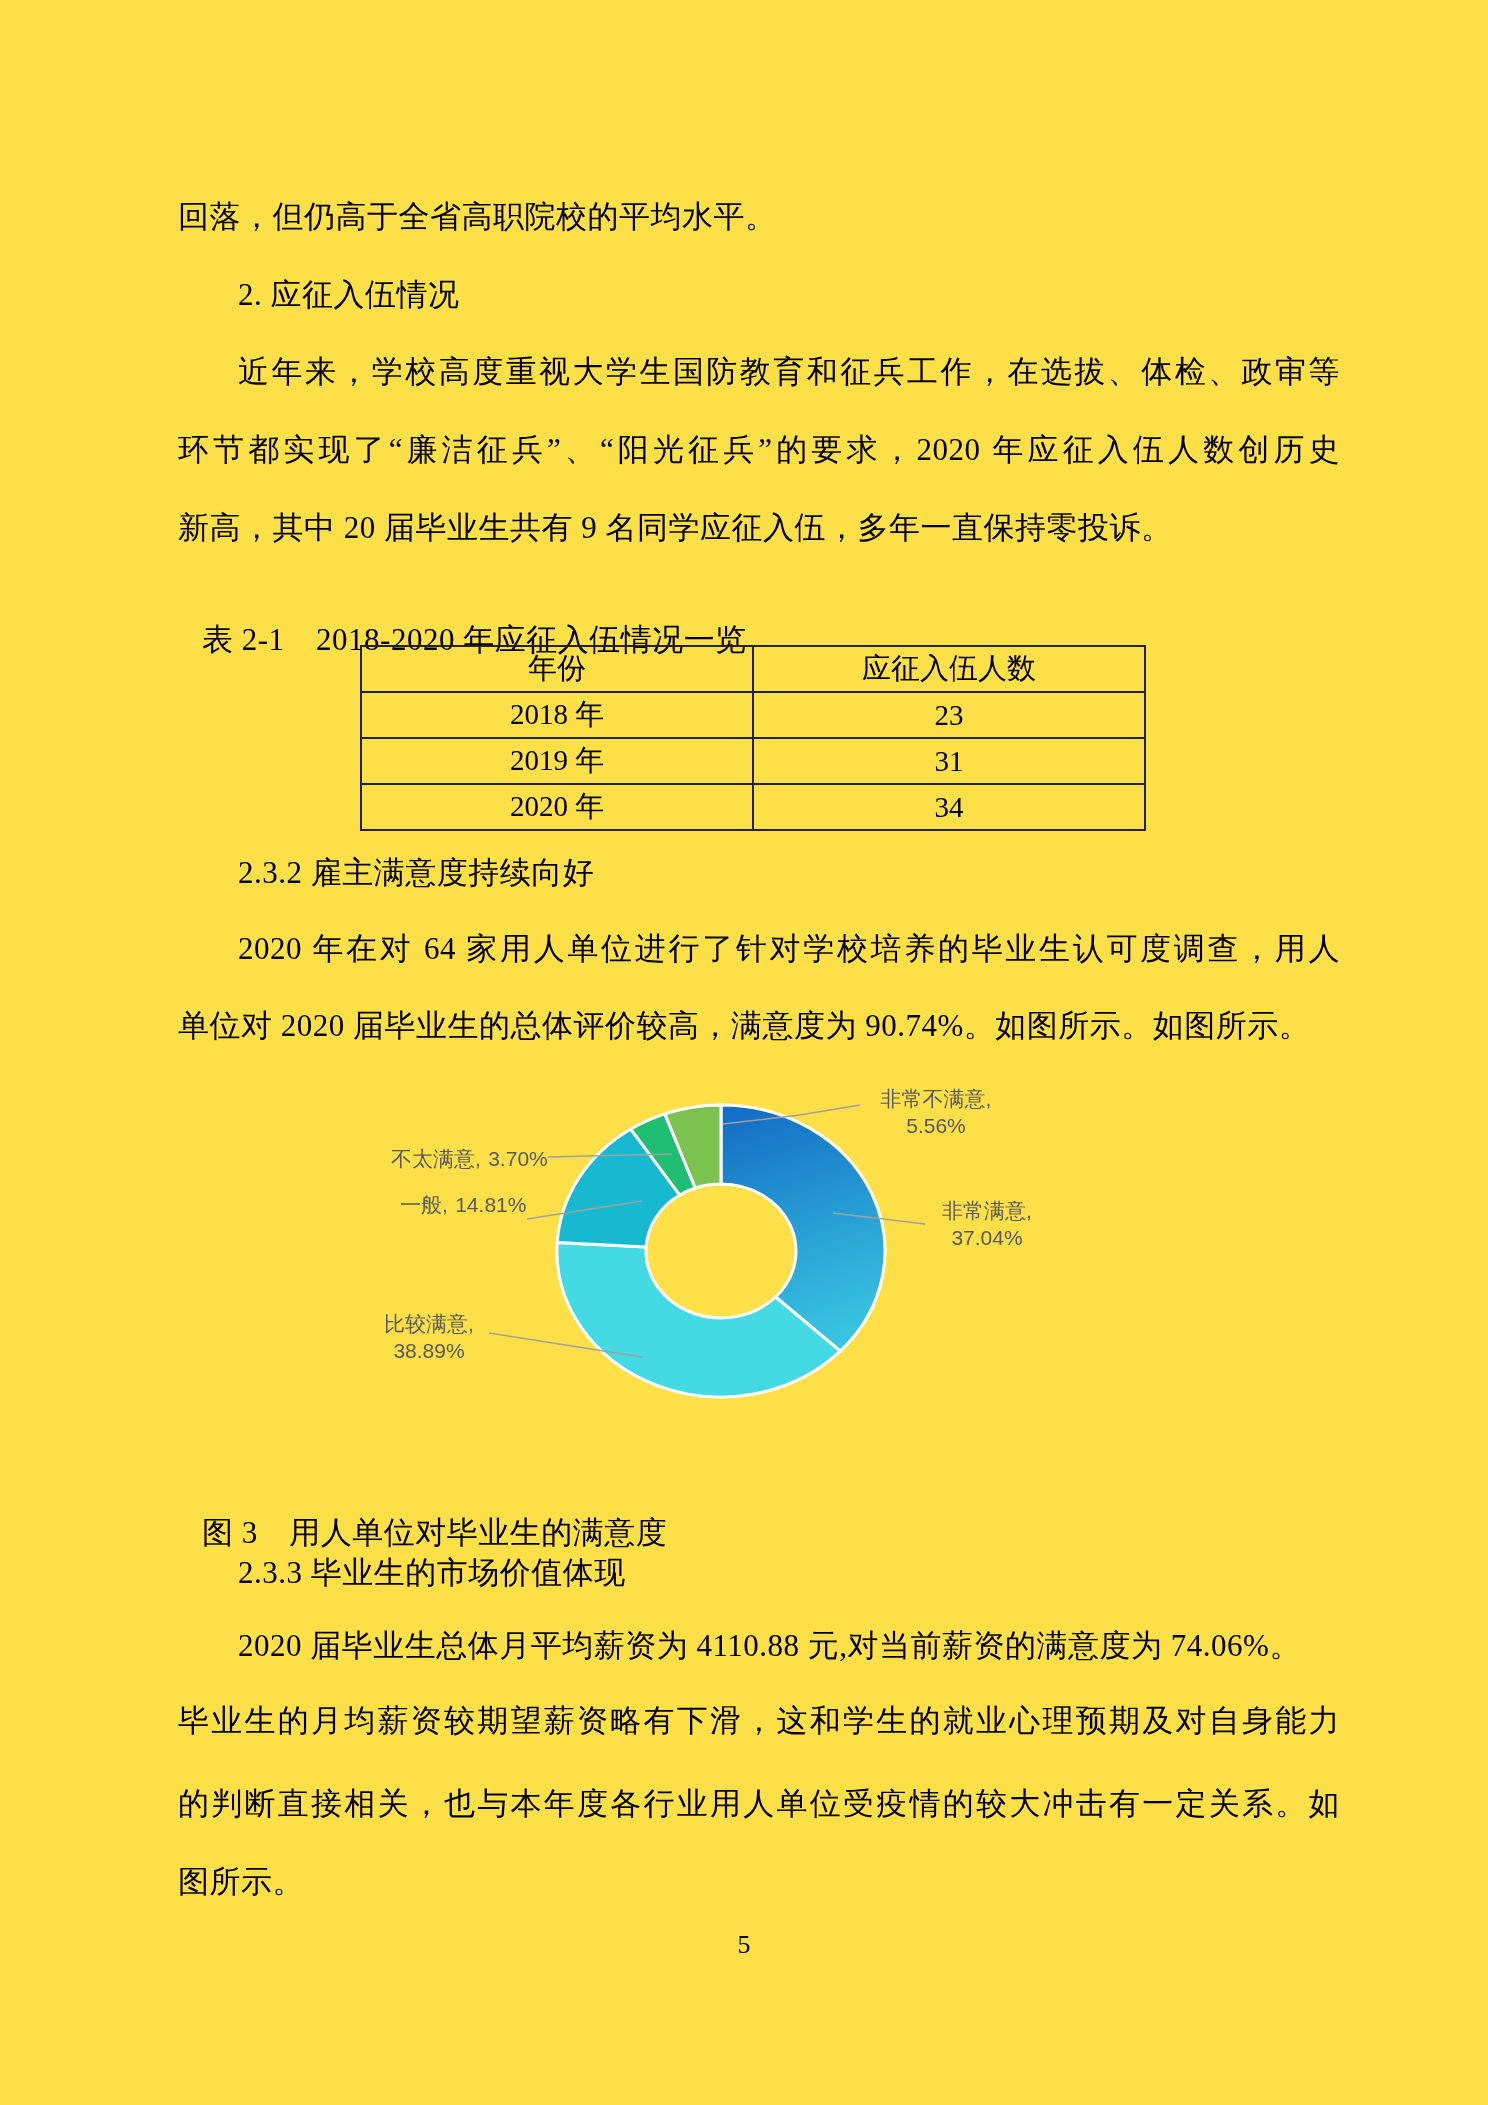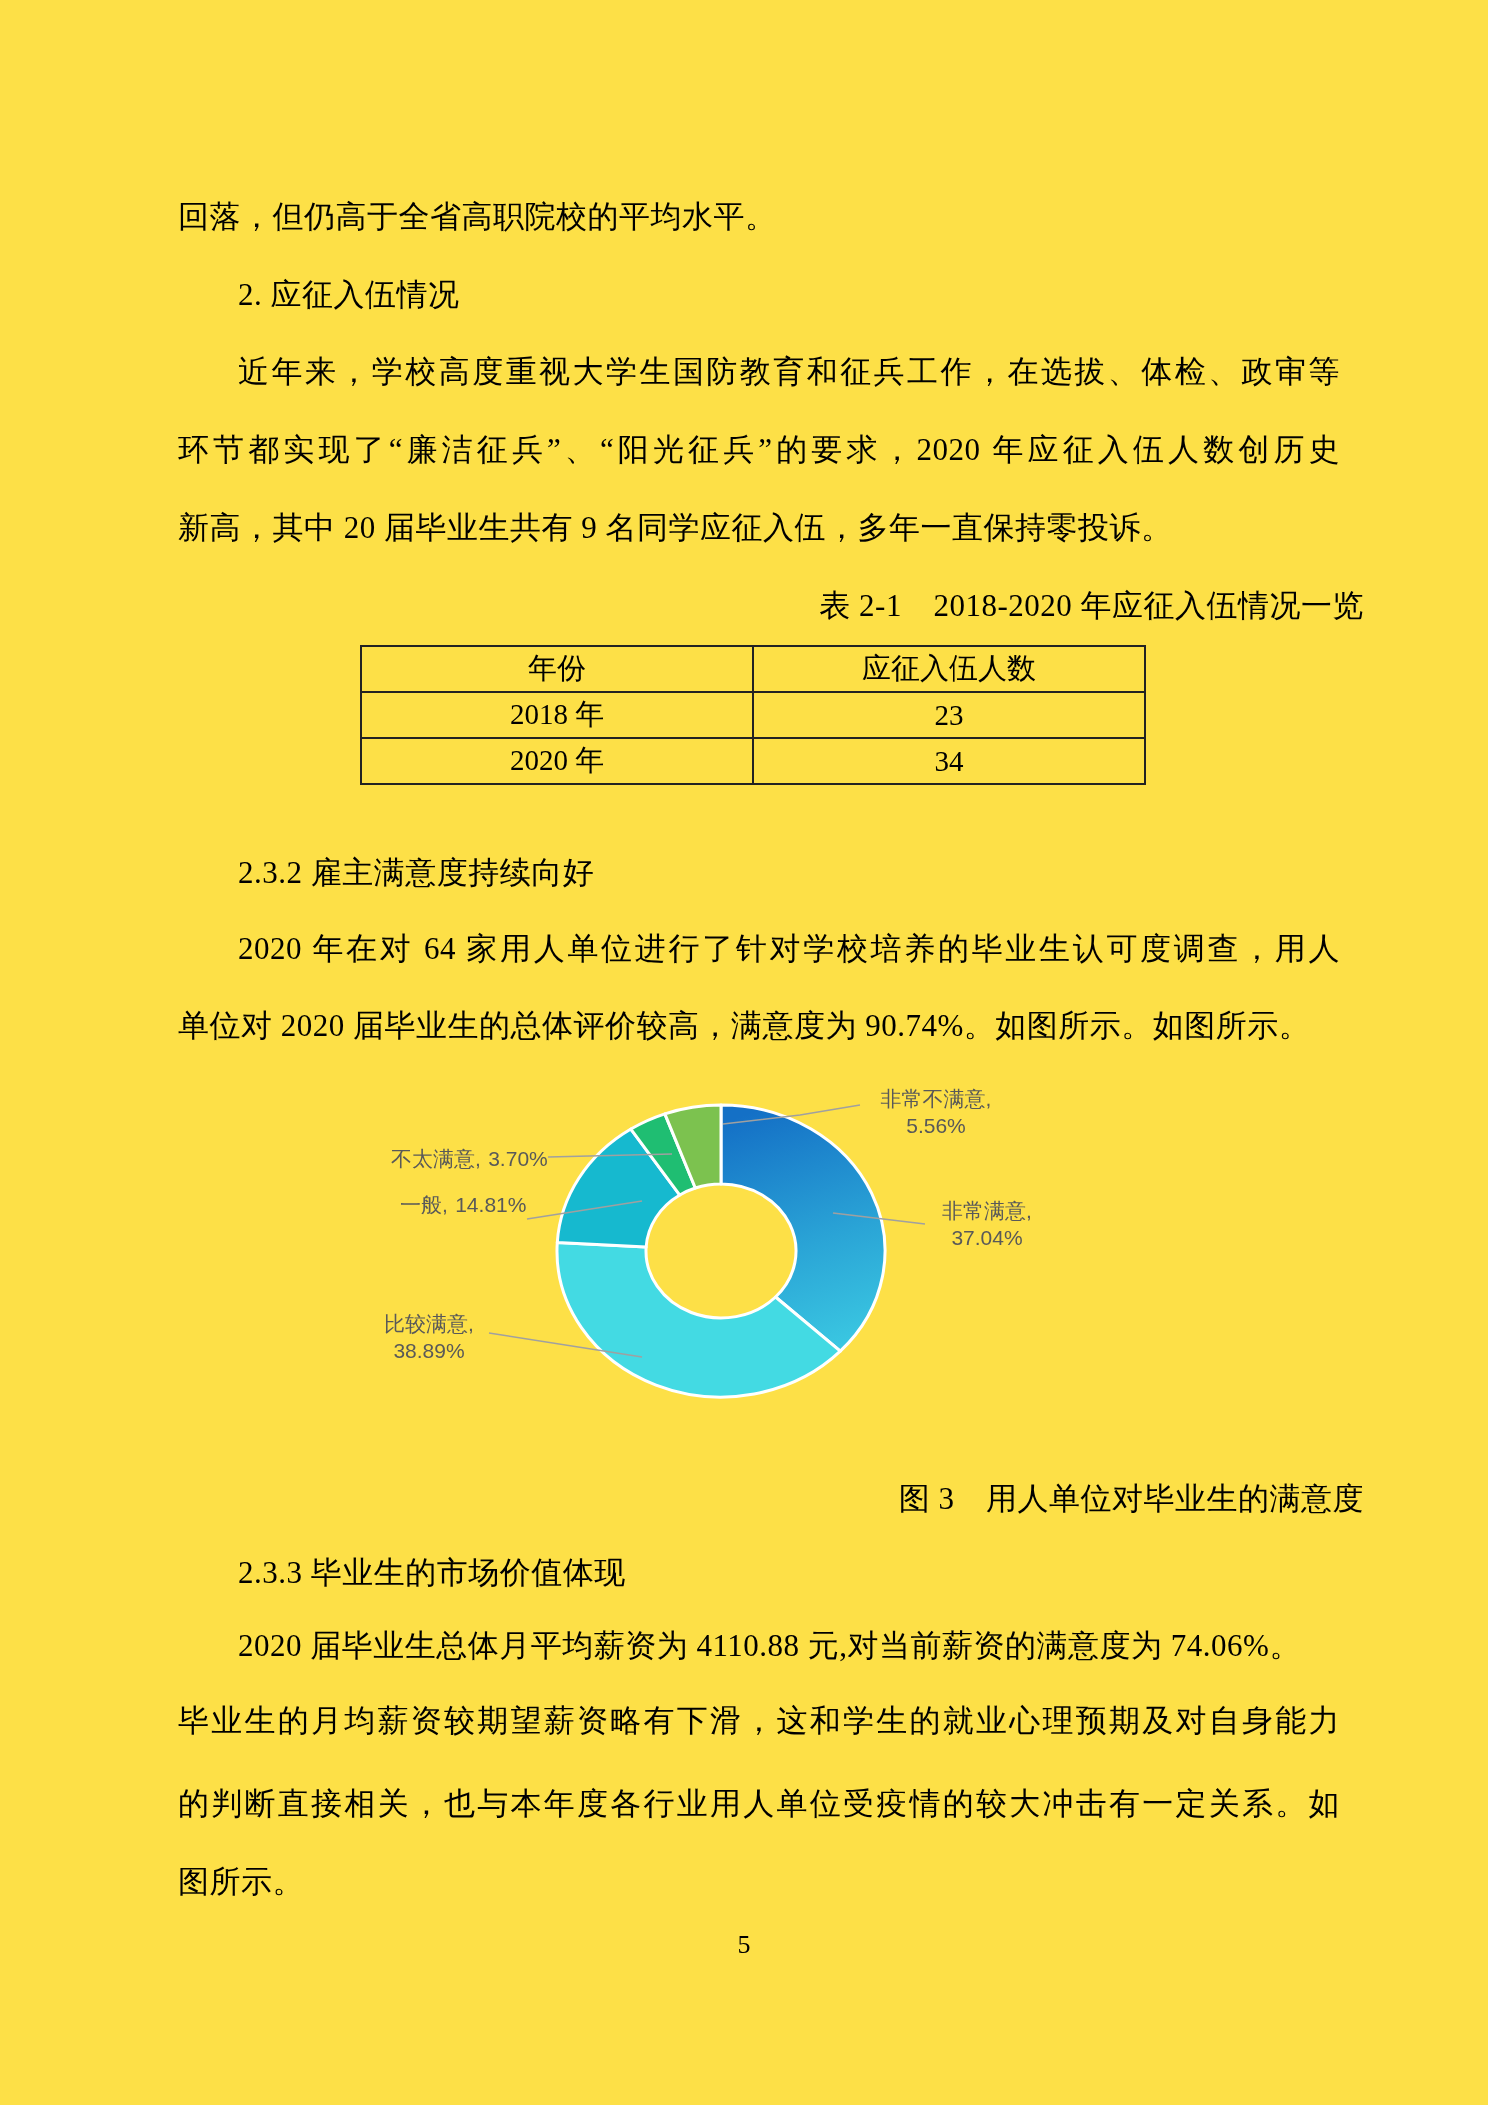--- a/index.html
+++ b/index.html
@@ -18,22 +18,23 @@
     letter-spacing:0.5px;
     white-space:nowrap;
   }
   .indent{text-indent:60px;}
   .just{
     white-space:normal;
     text-align:justify;
     text-align-last:justify;
   }
   .ctr{
-    text-align:right;
+    text-align:left;
     transform:translateX(24px);
+    margin-top:34px;
   }
   
   .t21{
     position:absolute;
     left:360px;top:645px;
     width:786px;
     border-collapse:collapse;
     table-layout:fixed;
     font-size:29px;
     padding-left:11px;
@@ -84,20 +85,24 @@
 
   <table class="t21">
     <tbody>
       <tr>
         <td>年份</td>
         <td>应征入伍人数</td>
       </tr>
       <tr>
         <td>2018 年</td>
         <td>23</td>
+      </tr>
+      <tr>
+        <td>2019 年</td>
+        <td>31</td>
       </tr>
       <tr>
         <td>2020 年</td>
         <td>34</td>
       </tr>
     </tbody>
   </table>
 
   <div class="line indent" style="top:853px">2.3.2 雇主满意度持续向好</div>
   <div class="line indent just" style="top:929px">2020 年在对 64 家用人单位进行了针对学校培养的毕业生认可度调查，用人</div>

